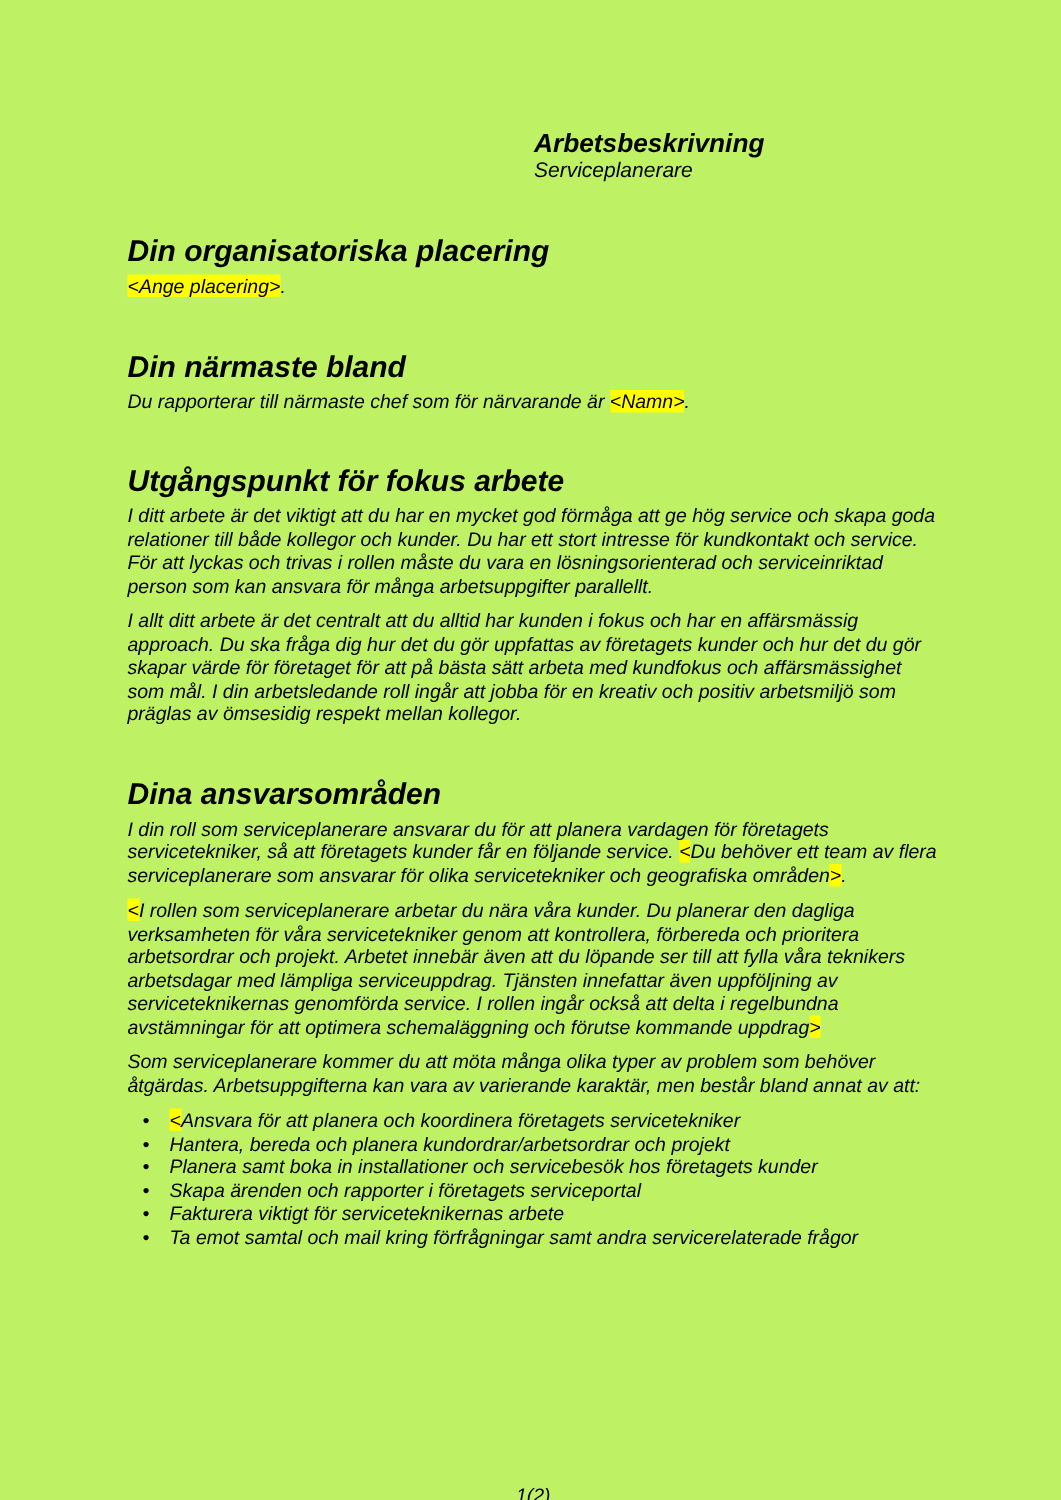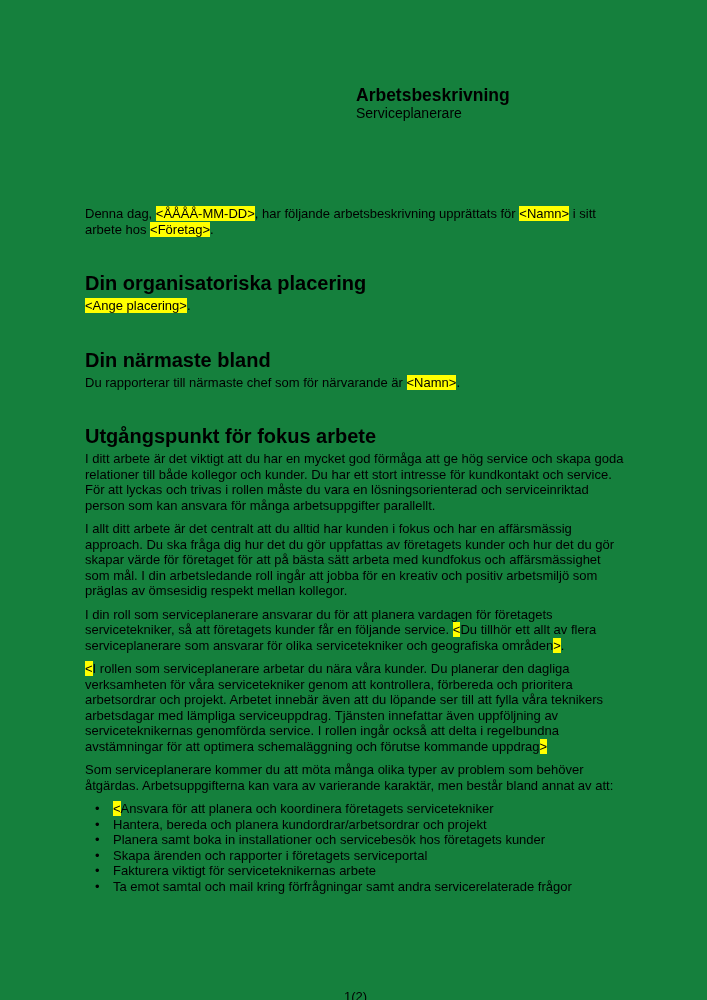--- a/index.html
+++ b/index.html
@@ -4,21 +4,21 @@
 <style>
   html, body { margin: 0; padding: 0; }
   body {
     width: 707px; height: 1000px;
     background: #ffffff;
     color: #000000;
     font-family: "Liberation Sans", sans-serif;
     font-size: 13px; line-height: 15.5px;
     position: relative; overflow: hidden;
   }
-  .page { position: absolute; inset: 0; background: #15803d; }
+  .page { position: absolute; inset: 0; background: #bef264; font-style: italic; }
   .content { padding: 0 81px 0 85px; }
 
   .title-block { margin-left: 271px; padding-top: 85px; }
   h1 { margin: 0; font-size: 17.5px; line-height: 20px; font-weight: bold; }
   .subtitle { margin: 0; font-size: 14px; line-height: 17px; }
 
   .intro { margin: 84px 0 8px 0; }
 
   h2 { margin: 36px 0 5px 0; font-size: 20px; line-height: 20px; font-weight: bold; }
   p { margin: 0 0 8px 0; }
@@ -38,38 +38,38 @@
 <body>
 
 <div class="page">
   <div class="content">
 
     <header class="title-block">
       <h1>Arbetsbeskrivning</h1>
       <div class="subtitle">Serviceplanerare</div>
     </header>
 
-    <p class="intro"><span>Denna dag, </span><span class="hl">&lt;ÅÅÅÅ-MM-DD&gt;</span><span>, har följande arbetsbeskrivning upprättats för </span><span class="hl">&lt;Namn&gt;</span><span> i sitt arbete hos </span><span class="hl">&lt;Företag&gt;</span><span>.</span></p>
 
     <div>
         <section>
           <h2>Din organisatoriska placering</h2>
           <p><span class="hl">&lt;Ange placering&gt;</span><span>.</span></p>
         </section>
         <section>
           <h2>Din närmaste bland</h2>
           <p><span>Du rapporterar till närmaste chef som för närvarande är </span><span class="hl">&lt;Namn&gt;</span><span>.</span></p>
         </section>
         <section>
           <h2>Utgångspunkt för fokus arbete</h2>
           <p><span>I ditt arbete är det viktigt att du har en mycket god förmåga att ge hög service och skapa goda relationer till både kollegor och kunder. Du har ett stort intresse för kundkontakt och service. För att lyckas och trivas i rollen måste du vara en lösningsorienterad och serviceinriktad person som kan ansvara för många arbetsuppgifter parallellt.</span></p>
           <p><span>I allt ditt arbete är det centralt att du alltid har kunden i fokus och har en affärsmässig approach. Du ska fråga dig hur det du gör uppfattas av företagets kunder och hur det du gör skapar värde för företaget för att på bästa sätt arbeta med kundfokus och affärsmässighet som mål. I din arbetsledande roll ingår att jobba för en kreativ och positiv arbetsmiljö som präglas av ömsesidig respekt mellan kollegor.</span></p>
         </section>
         <section>
-          <p><span>I din roll som serviceplanerare ansvarar du för att planera vardagen för företagets servicetekniker, så att företagets kunder får en följande service. </span><span class="hl">&lt;</span><span>Du tillhör ett allt av flera serviceplanerare som ansvarar för olika servicetekniker och geografiska områden</span><span class="hl">&gt;</span><span>.</span></p>
+          <h2>Dina ansvarsområden</h2>
+          <p><span>I din roll som serviceplanerare ansvarar du för att planera vardagen för företagets servicetekniker, så att företagets kunder får en följande service. </span><span class="hl">&lt;</span><span>Du behöver ett team av flera serviceplanerare som ansvarar för olika servicetekniker och geografiska områden</span><span class="hl">&gt;</span><span>.</span></p>
           <p><span class="hl">&lt;</span><span>I rollen som serviceplanerare arbetar du nära våra kunder. Du planerar den dagliga verksamheten för våra servicetekniker genom att kontrollera, förbereda och prioritera arbetsordrar och projekt. Arbetet innebär även att du löpande ser till att fylla våra teknikers arbetsdagar med lämpliga serviceuppdrag. Tjänsten innefattar även uppföljning av serviceteknikernas genomförda service. I rollen ingår också att delta i regelbundna avstämningar för att optimera schemaläggning och förutse kommande uppdrag</span><span class="hl">&gt;</span></p>
         </section>
         <section>
           <p><span>Som serviceplanerare kommer du att möta många olika typer av problem som behöver åtgärdas. Arbetsuppgifterna kan vara av varierande karaktär, men består bland annat av att:</span></p>
           <ul>
             <li><span class="hl">&lt;</span><span>Ansvara för att planera och koordinera företagets servicetekniker</span></li>
             <li><span>Hantera, bereda och planera kundordrar/arbetsordrar och projekt</span></li>
             <li><span>Planera samt boka in installationer och servicebesök hos företagets kunder</span></li>
             <li><span>Skapa ärenden och rapporter i företagets serviceportal</span></li>
             <li><span>Fakturera viktigt för serviceteknikernas arbete</span></li>

